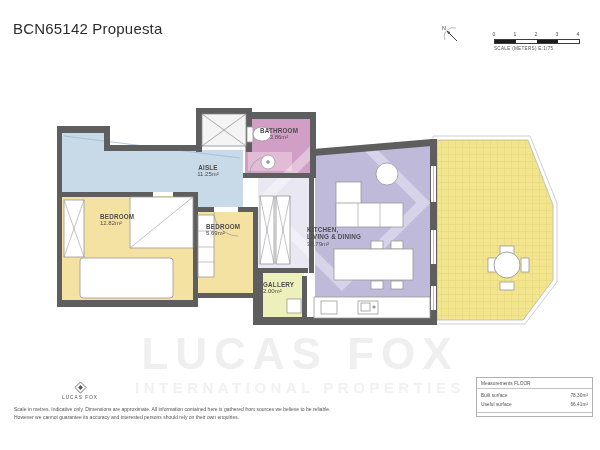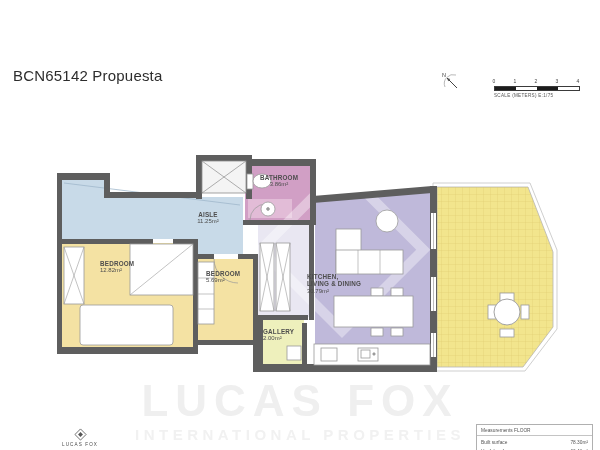--- a/index.html
+++ b/index.html
@@ -1,17 +1,17 @@
 <!DOCTYPE html>
 <html><head>
 <meta charset="utf-8">
 <style>
   html,body{margin:0;padding:0;background:#fff;width:600px;height:450px;overflow:hidden;
     font-family:"Liberation Sans", sans-serif;}
-  .stage{position:relative;width:600px;height:354px;background:#fff;margin-top:47px;}
+  .stage{position:relative;width:600px;height:354px;background:#fff;}
   .abs{position:absolute;}
 
   
   .title{left:13px;top:20px;font-size:15px;color:#2d2d2d;letter-spacing:.2px;}
 
   
   .north{left:441px;top:24px;width:22px;height:22px;}
   .scalebar{left:494px;top:31px;width:90px;}
   .scalebar .nums{position:relative;height:7px;}
   .scalebar .nums span{position:absolute;top:0;transform:translateX(-50%);font-size:5px;color:#444;}

